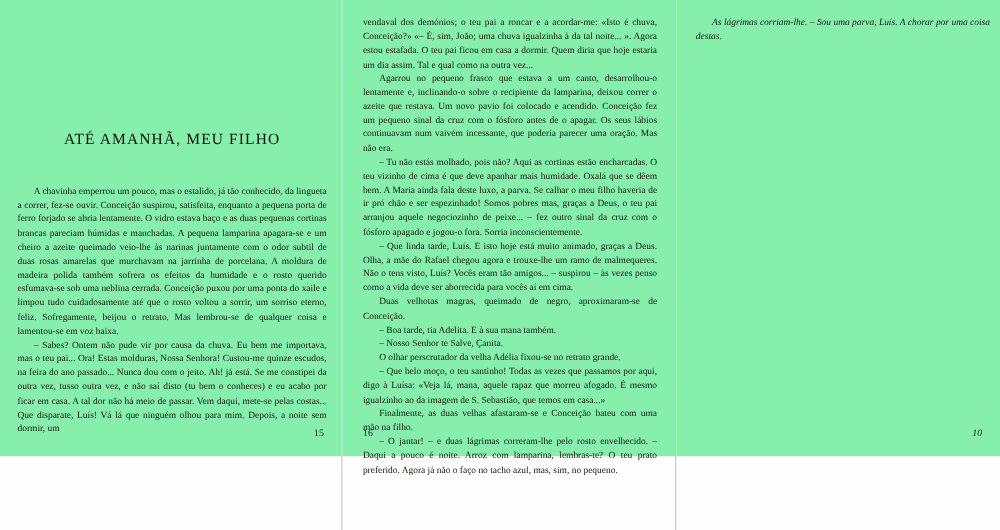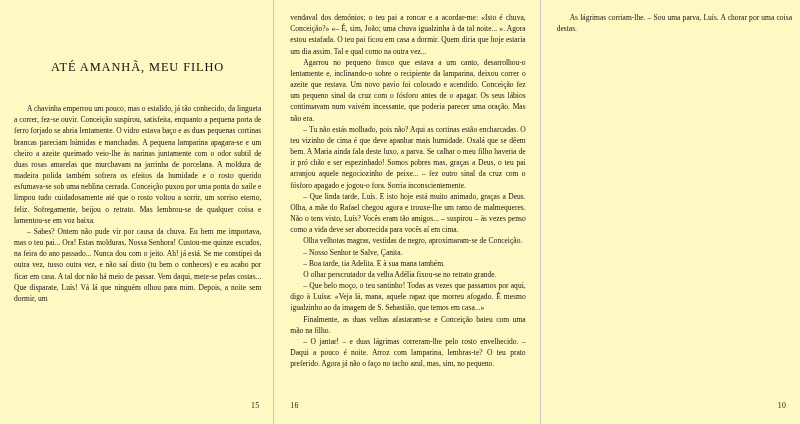--- a/index.html
+++ b/index.html
@@ -16,41 +16,41 @@
   }
   .spread {
     position: relative;
     width: 800px;
     height: 424px;
     display: flex;
     background: #fefefe;
   }
   .page {
     position: relative;
-    height: 424px;
+    height: 365px;
     box-sizing: border-box;
-    background: #fef9c3;
+    background: #86efac;
   }
   .page-left   { width: 274px; padding: 12px 12px 0 14px; }
   .page-mid    { width: 266px; padding: 12px 14px 0 16px; }
-  .page-right  { width: 260px; padding: 12px 8px 0 16px; }
+  .page-right  { width: 260px; padding: 12px 8px 0 16px; font-style: italic; }
 
   .divider {
     width: 1px;
     height: 424px;
     background: #c9c9c9;
     flex: 0 0 1px;
   }
 
   .chapter-title {
     text-align: center;
     font-size: 12.4px;
     letter-spacing: 0.9px;
     font-weight: normal;
-    margin: 48px 0 0 0;
+    margin: 92px 0 0 0;
     padding: 0;
     font-family: "Liberation Serif", "DejaVu Serif", serif;
     color: #12100c;
     white-space: nowrap;
   }
 
   .body-block {
     margin-top: 28px;
   }
   .page-mid .body-block,
@@ -102,23 +102,23 @@
   </div>
 
   <div class="divider"></div>
 
   <div class="page page-mid">
     <div class="body-block">
       <p class="para noindent">vendaval dos demónios; o teu pai a roncar e a acordar-me: «Isto é chuva, Conceição?» «– É, sim, João; uma chuva igualzinha à da tal noite... ». Agora estou estafada. O teu pai ficou em casa a dormir. Quem diria que hoje estaria um dia assim. Tal e qual como na outra vez...</p>
       <p class="para">Agarrou no pequeno frasco que estava a um canto, desarrolhou-o lentamente e, inclinando-o sobre o recipiente da lamparina, deixou correr o azeite que restava. Um novo pavio foi colocado e acendido. Conceição fez um pequeno sinal da cruz com o fósforo antes de o apagar. Os seus lábios continuavam num vaivém incessante, que poderia parecer uma oração. Mas não era.</p>
       <p class="para dash">– Tu não estás molhado, pois não? Aqui as cortinas estão encharcadas. O teu vizinho de cima é que deve apanhar mais humidade. Oxalá que se dêem bem. A Maria ainda fala deste luxo, a parva. Se calhar o meu filho haveria de ir pró chão e ser espezinhado! Somos pobres mas, graças a Deus, o teu pai arranjou aquele negociozinho de peixe... – fez outro sinal da cruz com o fósforo apagado e jogou-o fora. Sorria inconscientemente.</p>
       <p class="para dash">– Que linda tarde, Luís. E isto hoje está muito animado, graças a Deus. Olha, a mãe do Rafael chegou agora e trouxe-lhe um ramo de malmequeres. Não o tens visto, Luís? Vocês eram tão amigos... – suspirou – às vezes penso como a vida deve ser aborrecida para vocês aí em cima.</p>
-      <p class="para">Olha velhotas magras, vestidas de negro, aproximaram-se de Conceição.</p>
+      <p class="para">Duas velhotas magras, queimado de negro, aproximaram-se de Conceição.</p>
+      <p class="para dash">– Boa tarde, tia Adelita. E à sua mana também.</p>
       <p class="para dash">– Nosso Senhor te Salve, Çanita.</p>
-      <p class="para dash">– Boa tarde, tia Adelita. E à sua mana também.</p>
       <p class="para">O olhar perscrutador da velha Adélia fixou-se no retrato grande.</p>
       <p class="para dash">– Que belo moço, o teu santinho! Todas as vezes que passamos por aqui, digo à Luísa: «Veja lá, mana, aquele rapaz que morreu afogado. É mesmo igualzinho ao da imagem de S. Sebastião, que temos em casa...»</p>
       <p class="para">Finalmente, as duas velhas afastaram-se e Conceição bateu com uma mão na filho.</p>
       <p class="para dash">– O jantar! – e duas lágrimas correram-lhe pelo rosto envelhecido. – Daqui a pouco é noite. Arroz com lamparina, lembras-te? O teu prato preferido. Agora já não o faço no tacho azul, mas, sim, no pequeno.</p>
     </div>
     <div class="folio folio-mid">16</div>
   </div>
 
   <div class="divider"></div>
 

